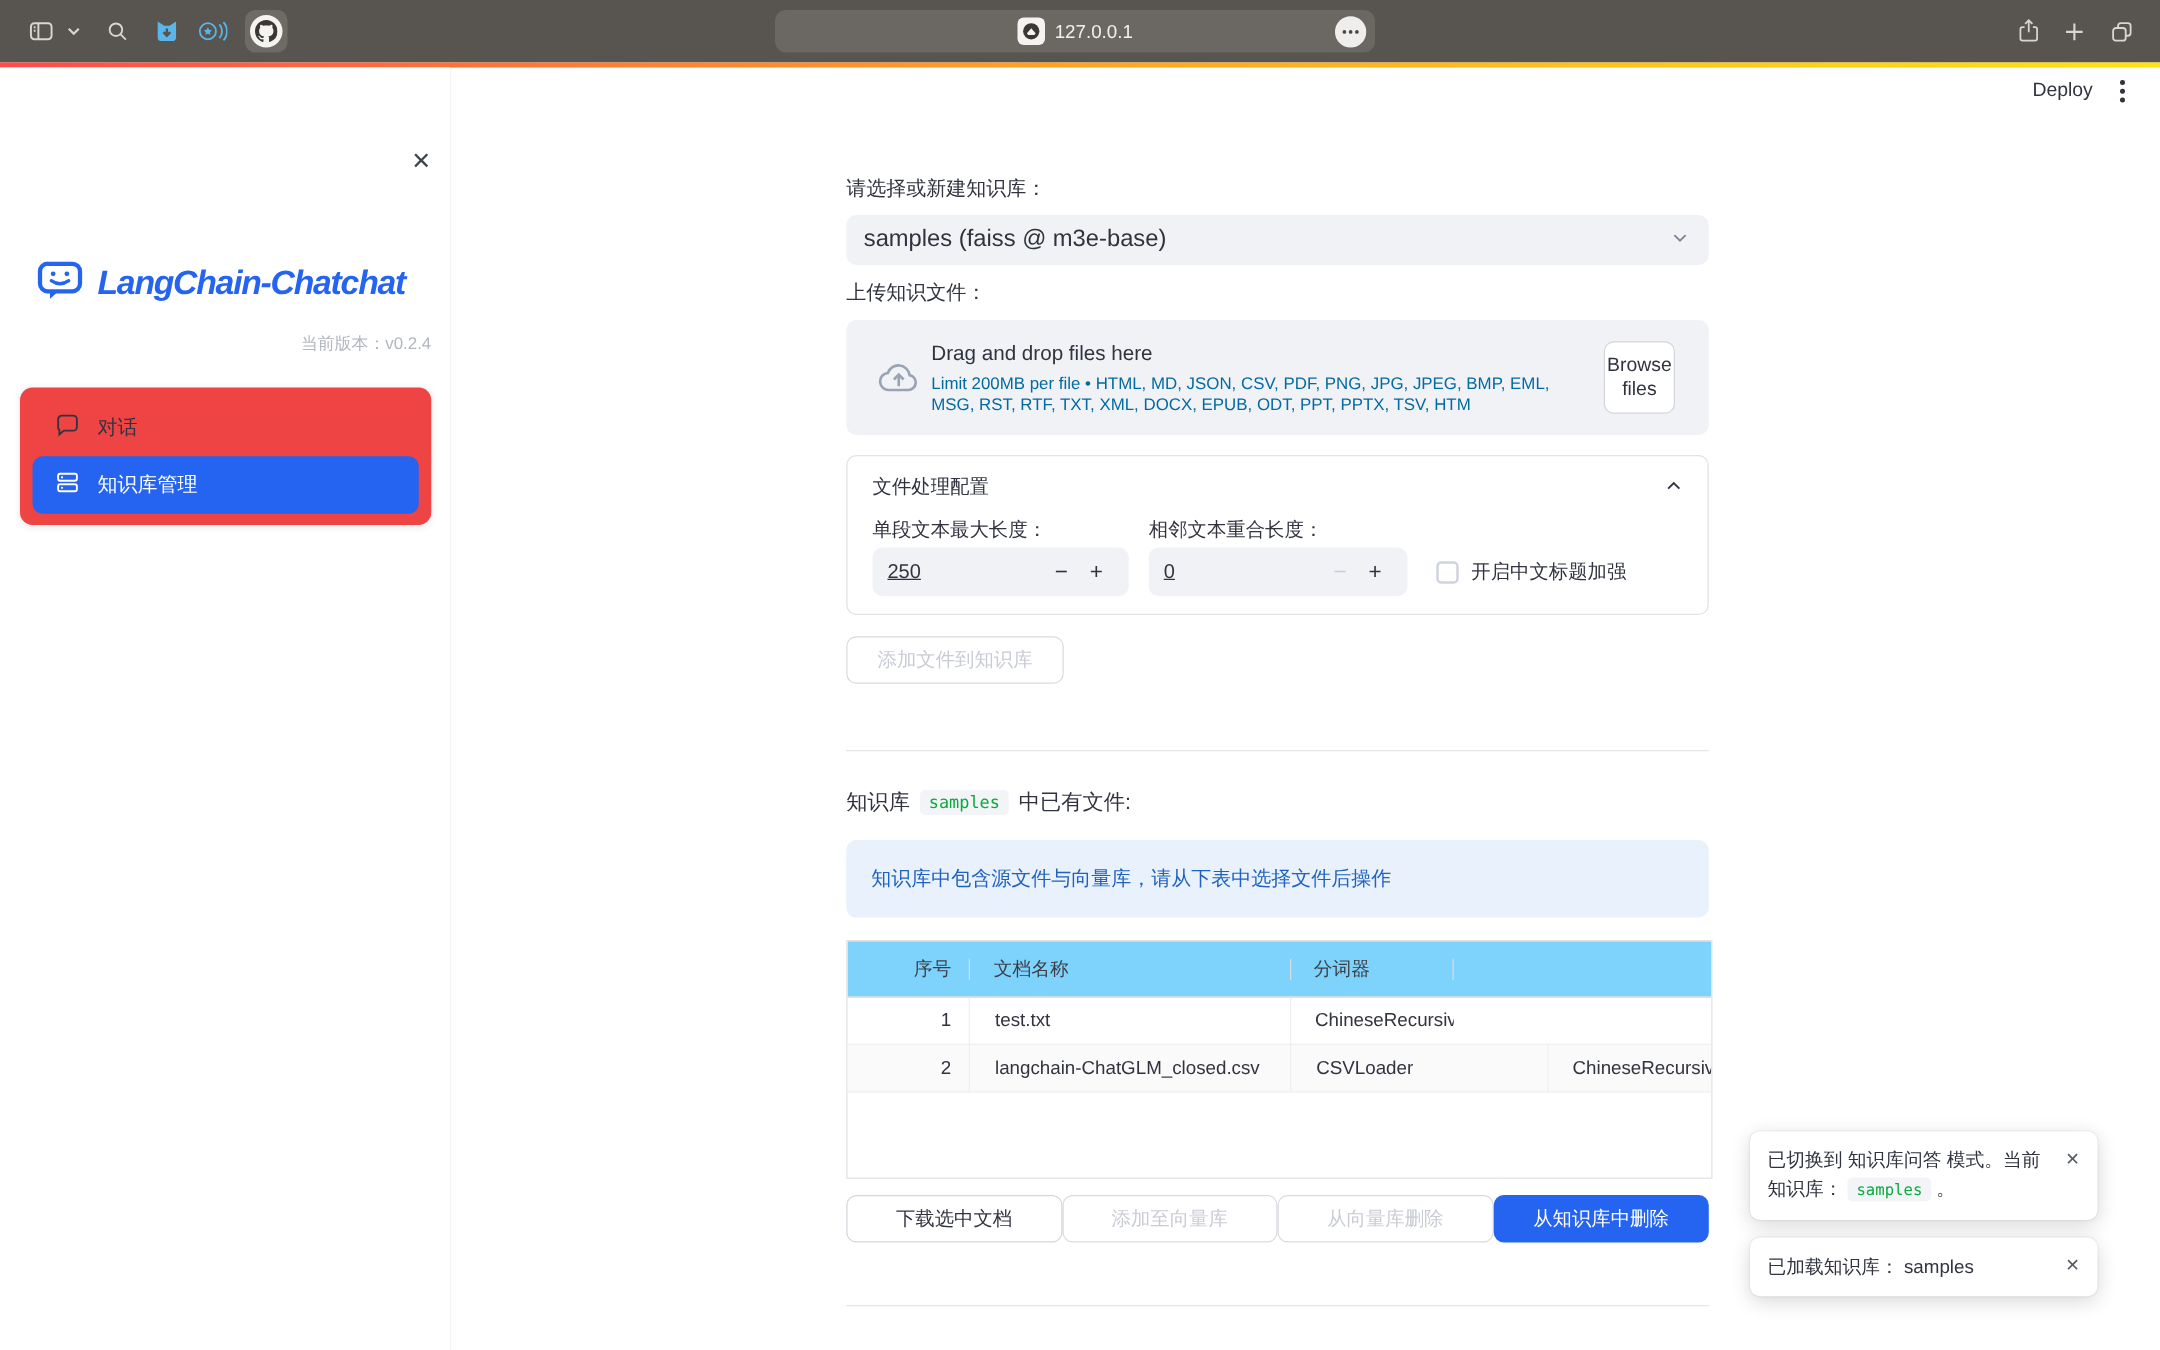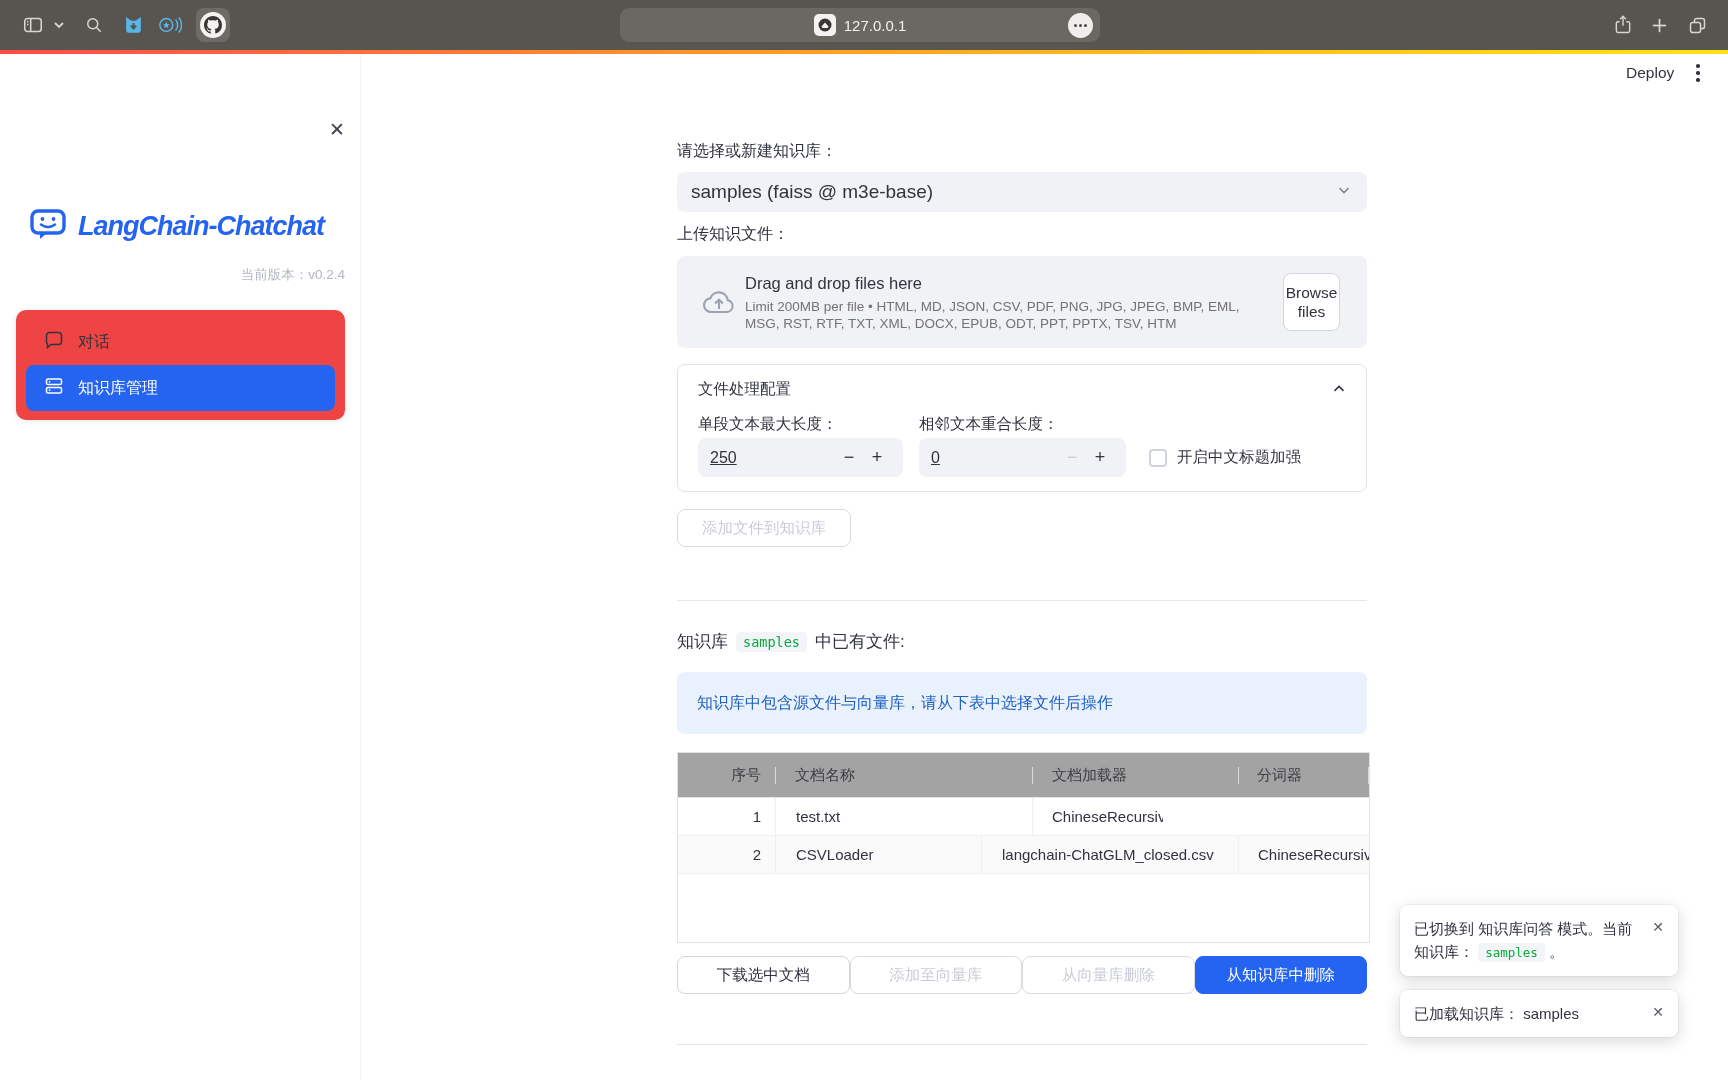--- a/index.html
+++ b/index.html
@@ -36,21 +36,21 @@
   .kebab { display:flex; flex-direction:column; gap:3.5px; padding:6px; cursor:pointer; }
   .kebab i { width:3.6px; height:3.6px; border-radius:50%; background:#31333f; }
 
   .w-label { position:absolute; left:677px; font-size:16px; color:#31333f; }
   .selectbox { position:absolute; left:677px; top:172px; width:690px; height:40px; background:#f0f2f6; border-radius:8px; display:flex; align-items:center; padding:0 14px; cursor:pointer; }
   .selectbox .sel-text { font-size:19px; color:#31333f; flex:1; }
 
   .uploader { position:absolute; left:677px; top:256px; width:690px; height:92px; background:#f0f2f6; border-radius:8px; }
   .up-icon { position:absolute; left:24px; top:29px; color:#9aa3b2; }
   .up-title { position:absolute; left:68px; top:18px; font-size:16.5px; color:#31333f; }
-  .up-limit { position:absolute; left:68px; top:42px; width:530px; font-size:13.5px; line-height:17px; color:#737373; }
+  .up-limit { position:absolute; left:68px; top:42px; width:530px; font-size:13.5px; line-height:17px; color:#0369a1; }
   .browse-btn { position:absolute; right:27px; top:17px; width:57px; height:58px; background:#ffffff; border:1px solid #d5d6dd; border-radius:8px; font-size:15.5px; color:#31333f; display:flex; align-items:center; justify-content:center; text-align:center; line-height:19px; cursor:pointer; }
 
   .expander { position:absolute; left:677px; top:364px; width:690px; height:128px; border:1px solid #e0e2e8; border-radius:8px; background:#fff; }
   .exp-header { position:absolute; left:20px; top:14px; font-size:15.5px; color:#31333f; cursor:pointer; }
   .exp-chevron { position:absolute; right:18px; top:15px; color:#31333f; cursor:pointer; }
   .exp-label { position:absolute; top:49px; font-size:15.5px; color:#31333f; }
   .num-input { position:absolute; top:73px; height:39px; background:#f0f2f6; border-radius:8px; display:flex; align-items:center; padding:0 12px; }
   .num-val { font-size:16px; color:#31333f; flex:1;text-decoration:underline; }
   .step { width:28px; text-align:center; font-size:18px; color:#31333f; cursor:pointer; }
   .step.disabled { color:#c9ced8; cursor:default; }
@@ -64,21 +64,21 @@
   .add-btn { position:absolute; left:677px; top:509px; padding:0 24px; }
 
   .divider { position:absolute; left:677px; width:690px; height:1px; background:#e6e6ea; }
 
   .kb-heading { position:absolute; left:677px; top:630px; font-size:17px; color:#31333f; display:flex; align-items:center; gap:8px; }
   .code-chip { font-family:"DejaVu Sans Mono","Liberation Mono",monospace; font-size:13.5px; color:var(--green,#09ab3b); background:#f3f4f8; border-radius:4px; padding:2px 7px; }
 
   .infobox { position:absolute; left:677px; top:672px; width:690px; height:62px; background:#e8f1fc; border-radius:8px; display:flex; align-items:center; padding:0 20px; font-size:16px; color:#2162c0; }
 
   .grid { position:absolute; left:677px; top:752px; width:693px; height:191px; border:1px solid #e2e2e6; background:#fff; overflow:hidden; }
-  .grid-header { display:flex; height:45px; background:#a3a3a3; border-bottom:1px solid #e2e2e6; }
+  .grid-header { display:flex; height:45px; background:#7dd3fc; border-bottom:1px solid #e2e2e6; }
   .gh-cell { display:flex; align-items:center; font-size:15px; color:#3c3e46; position:relative; }
   .gh-cell:not(:first-child)::before, .gh-cell:last-child::after { content:""; position:absolute; left:0; top:14px; width:1px; height:17px; background:#d9dade; }
   .gh-cell:last-child::after { left:auto; right:0; }
   .grid-row { display:flex; height:38px; border-bottom:1px solid #f0f0f2; cursor:pointer; }
   .grid-row.striped { background:#fafafb; }
   .g-cell { display:flex; align-items:center; font-size:15px; color:#31333f; overflow:hidden; white-space:nowrap; }
   .c-idx { width:97px; justify-content:flex-end; padding-right:14px; }
   .c-name { width:257px; padding-left:20px; border-left:1px solid #f0f0f2; }
   .c-loader { width:206px; padding-left:20px; border-left:1px solid #f0f0f2; }
   .c-split { width:131px; padding-left:19px; border-left:1px solid #f0f0f2; }
@@ -282,32 +282,31 @@
     <span class="code-chip">samples</span>
     <span>中已有文件:</span>
   </div>
 
   <div class="infobox">知识库中包含源文件与向量库，请从下表中选择文件后操作</div>
 
   <div class="grid">
     <div class="grid-header">
       <div class="gh-cell c-idx">序号</div>
       <div class="gh-cell c-name">文档名称</div>
-      <div class="gh-cell c-loader">文档加载器</div>
       <div class="gh-cell c-split">分词器</div>
     </div>
     <div class="grid-row">
       <div class="g-cell c-idx">1</div>
       <div class="g-cell c-name">test.txt</div>
       <div class="g-cell c-split">ChineseRecursiveT</div>
     </div>
     <div class="grid-row striped">
       <div class="g-cell c-idx">2</div>
+      <div class="g-cell c-name">langchain-ChatGLM_closed.csv</div>
       <div class="g-cell c-loader">CSVLoader</div>
-      <div class="g-cell c-name">langchain-ChatGLM_closed.csv</div>
       <div class="g-cell c-split">ChineseRecursiveT</div>
     </div>
   </div>
 
   <div class="actions">
     <button class="btn">下载选中文档</button>
     <button class="btn disabled">添加至向量库</button>
     <button class="btn disabled">从向量库删除</button>
     <button class="btn primary">从知识库中删除</button>
   </div>

